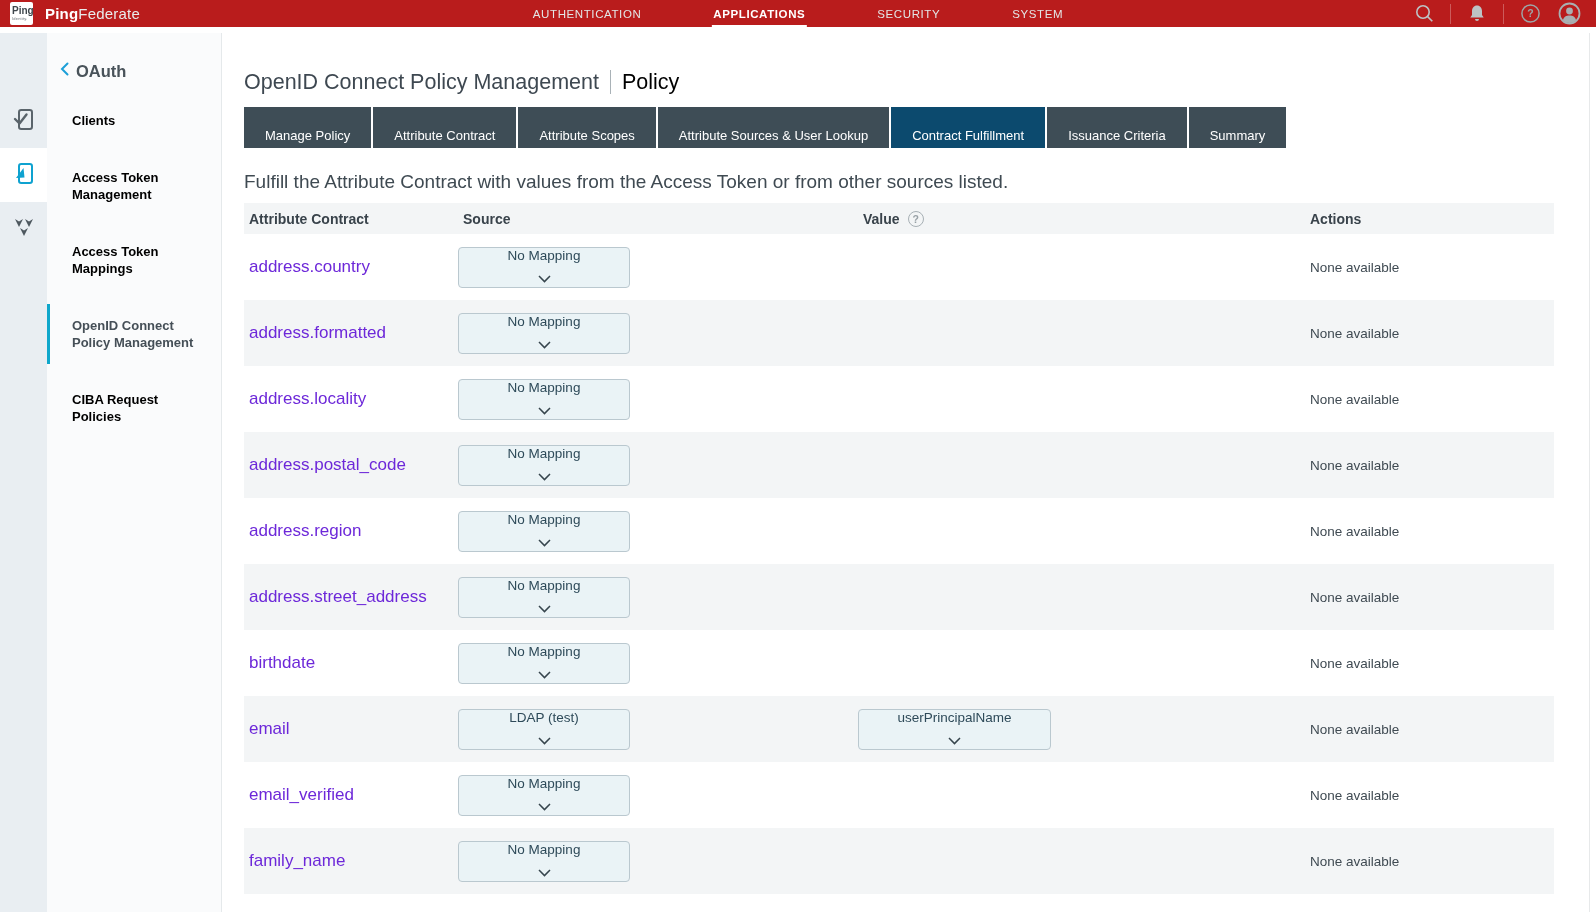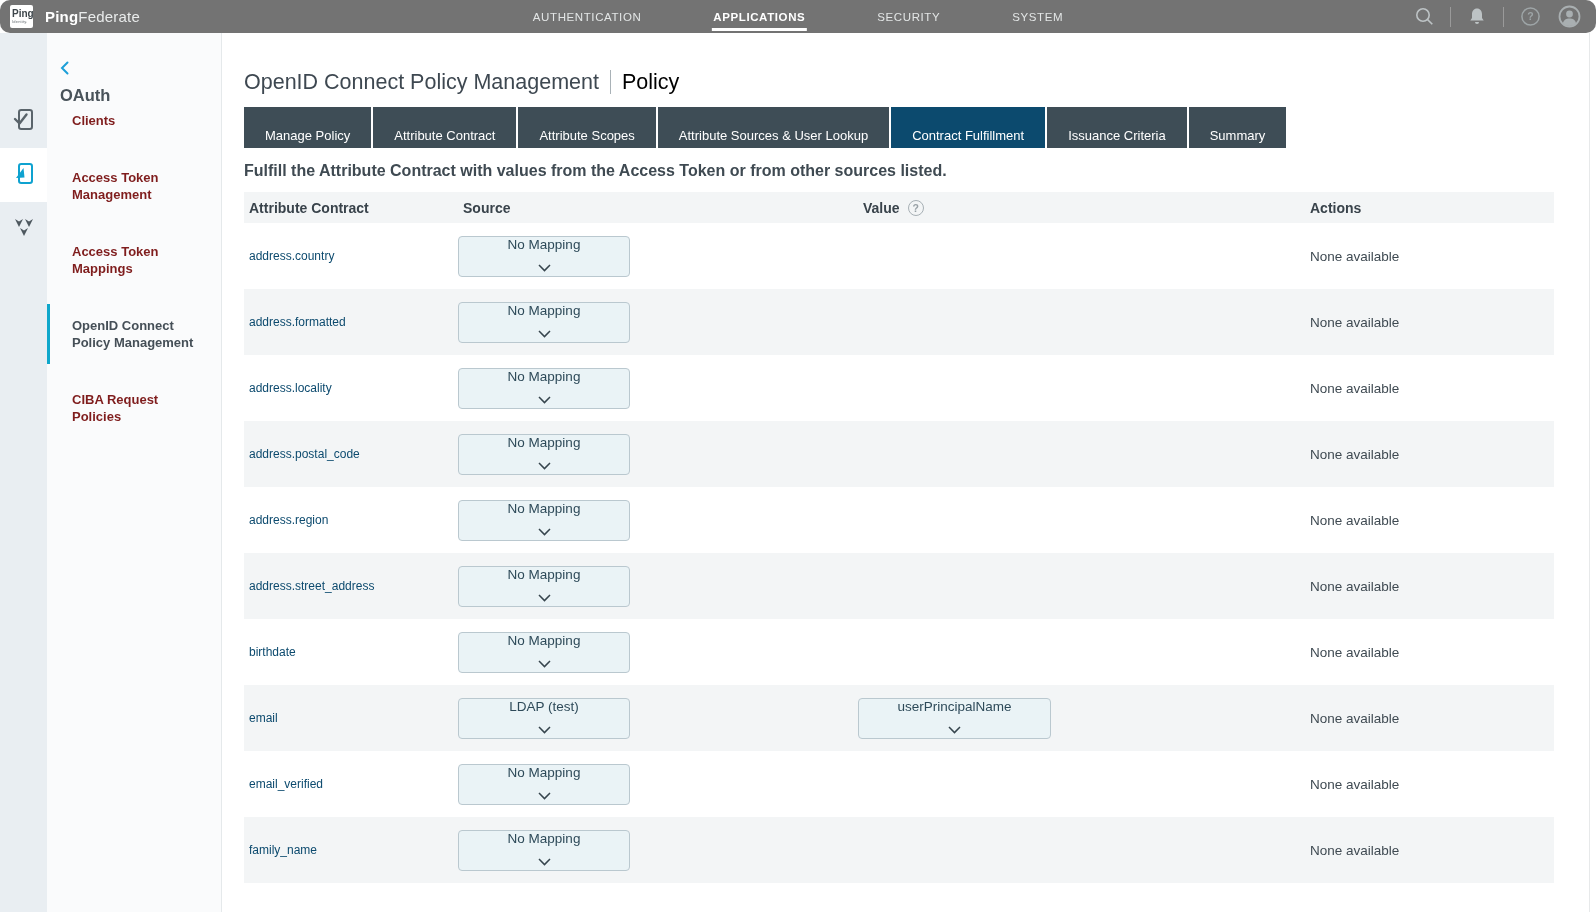--- a/index.html
+++ b/index.html
@@ -1,21 +1,21 @@
 <!DOCTYPE html>
 <html><head>
 <meta charset="utf-8">
 <style>
   * { margin:0; padding:0; box-sizing:border-box; }
   html,body { width:1596px; height:912px; overflow:hidden; background:#fff;
     font-family:"Liberation Sans", sans-serif; }
 
   
-  .topbar { position:absolute; top:0; left:0; width:1596px; height:33px;
-    background:#737373; display:flex; align-items:center; z-index:10;border-radius:10px; }
+  .topbar { position:absolute; top:0; left:0; width:1596px; height:27px;
+    background:#b91c1c; display:flex; align-items:center; z-index:10; }
   .brand { display:flex; align-items:center; gap:12px; margin-left:10px; cursor:pointer; }
   .logo-box { width:23px; height:23px; background:#fff; border-radius:2px;
     display:flex; flex-direction:column; align-items:flex-start; justify-content:center;
     padding-left:2px; }
   .logo-ping { font-size:10px; font-weight:bold; color:#3F474C; line-height:10px; }
   .logo-sub { font-size:4px; color:#6A7176; line-height:5px; letter-spacing:0.2px; }
   .brand-text { font-size:15px; color:#E9EBEB; letter-spacing:0.2px; }
   .brand-text b { color:#FFFFFF; font-weight:bold; }
   .topnav { position:absolute; left:50%; transform:translateX(-50%); height:33px;
     display:flex; align-items:stretch; gap:72px; }
@@ -29,58 +29,58 @@
     cursor:pointer; }
   .vsep { width:1px; height:20px; background:rgba(255,255,255,0.28); }
 
   
   .sidebar { position:absolute; top:33px; left:0; bottom:0; width:222px; display:flex; }
   .rail { width:47px; background:#E9EEF2; padding-top:61px; }
   .rail-item { height:54px; display:flex; align-items:center; justify-content:center;
     cursor:pointer; }
   .rail-item.active { background:#FFFFFF; }
   .menu { width:175px; background:#FAFBFC; border-right:1px solid #E5E9EB; }
-  .menu-back { margin:28px 0 0 13px; display:flex; align-items:flex-start; gap:7px;
-    cursor:pointer; height:20px;flex-direction:column; }
+  .menu-back { margin:28px 0 0 13px; display:flex; align-items:center; gap:7px;
+    cursor:pointer; height:20px; }
   .menu-back .back-label { font-size:16.5px; font-weight:bold; color:#49535A; }
   .menu-items { margin-top:18px; display:flex; flex-direction:column; }
   .menu-item { display:block; padding:13px 14px 13px 25px; margin-bottom:14px;
-    font-size:13px; font-weight:bold; line-height:17px; color:#7f1d1d;
+    font-size:13px; font-weight:bold; line-height:17px; color:#000000;
     text-decoration:none; cursor:pointer; }
   .menu-item.active { border-left:3px solid #0FA7CB; padding-left:22px; color:#454F57; }
 
   
   .content { position:absolute; top:33px; left:222px; right:0; bottom:0;
     padding:36px 42px 0 22px; background:#fff; }
   .page-title { display:flex; align-items:center; font-size:21.5px; color:#3E4851;
     line-height:26px; }
   .tsep { width:1px; height:24px; background:#A9B2B7; margin:0 11px; }
   .subtitle { color:#000000; }
 
   .tabs { margin-top:12px; display:flex; column-gap:2px; }
   .tab { background:#3E4D56; color:#FFFFFF; font-size:13px; line-height:41px;
     height:41px; padding:8px 21px; cursor:pointer; white-space:nowrap; }
   .tab.active { background:#0c4a6e; }
 
-  .desc { margin-top:15px; font-size:16px; line-height:16px; color:#3F4A52;font-weight:bold; }
+  .desc { margin-top:26px; font-size:19px; line-height:16px; color:#3F4A52; }
 
   .table { margin-top:13px; width:1310px; }
   .thead, .trow { display:grid; grid-template-columns:214px 400px 447px 1fr;
     align-items:center; }
   .thead { background:#F3F5F6; height:31px; font-size:14px; font-weight:bold;
     color:#39434B; }
   .thead .cell { padding-left:5px; }
   .value-h { display:flex; align-items:center; gap:8px; }
   .help-circ { width:16px; height:16px; border:1px solid #A7B0B5; border-radius:50%;
     color:#98A1A6; font-size:10.5px; font-weight:bold; display:flex;
     align-items:center; justify-content:center; cursor:pointer; }
   .trow { height:66px; background:#FFFFFF; }
   .trow.alt { background:#F3F5F6; }
   .trow .cell { padding-left:5px; }
-  .attr { font-size:12px; color:#0c4a6e; }
+  .attr { font-size:17px; color:#6d28d9; }
   .actions { font-size:13.5px; color:#3F4A52; }
   .dropdown { width:172px; height:41px; background:#EAF3F6; border:1px solid #BAC8CF;
     border-radius:4px; display:flex; align-items:center; justify-content:space-between;
     padding:0 13px; cursor:pointer; margin-left:-5px;flex-direction:column; }
   .dropdown.wide { width:193px; }
   .dd-label { font-size:13.5px; color:#2E4A59; }
 
   .scroll-line { position:absolute; top:33px; bottom:0; right:6px; width:1px;
     background:#E7E9EA; }
 </style>

